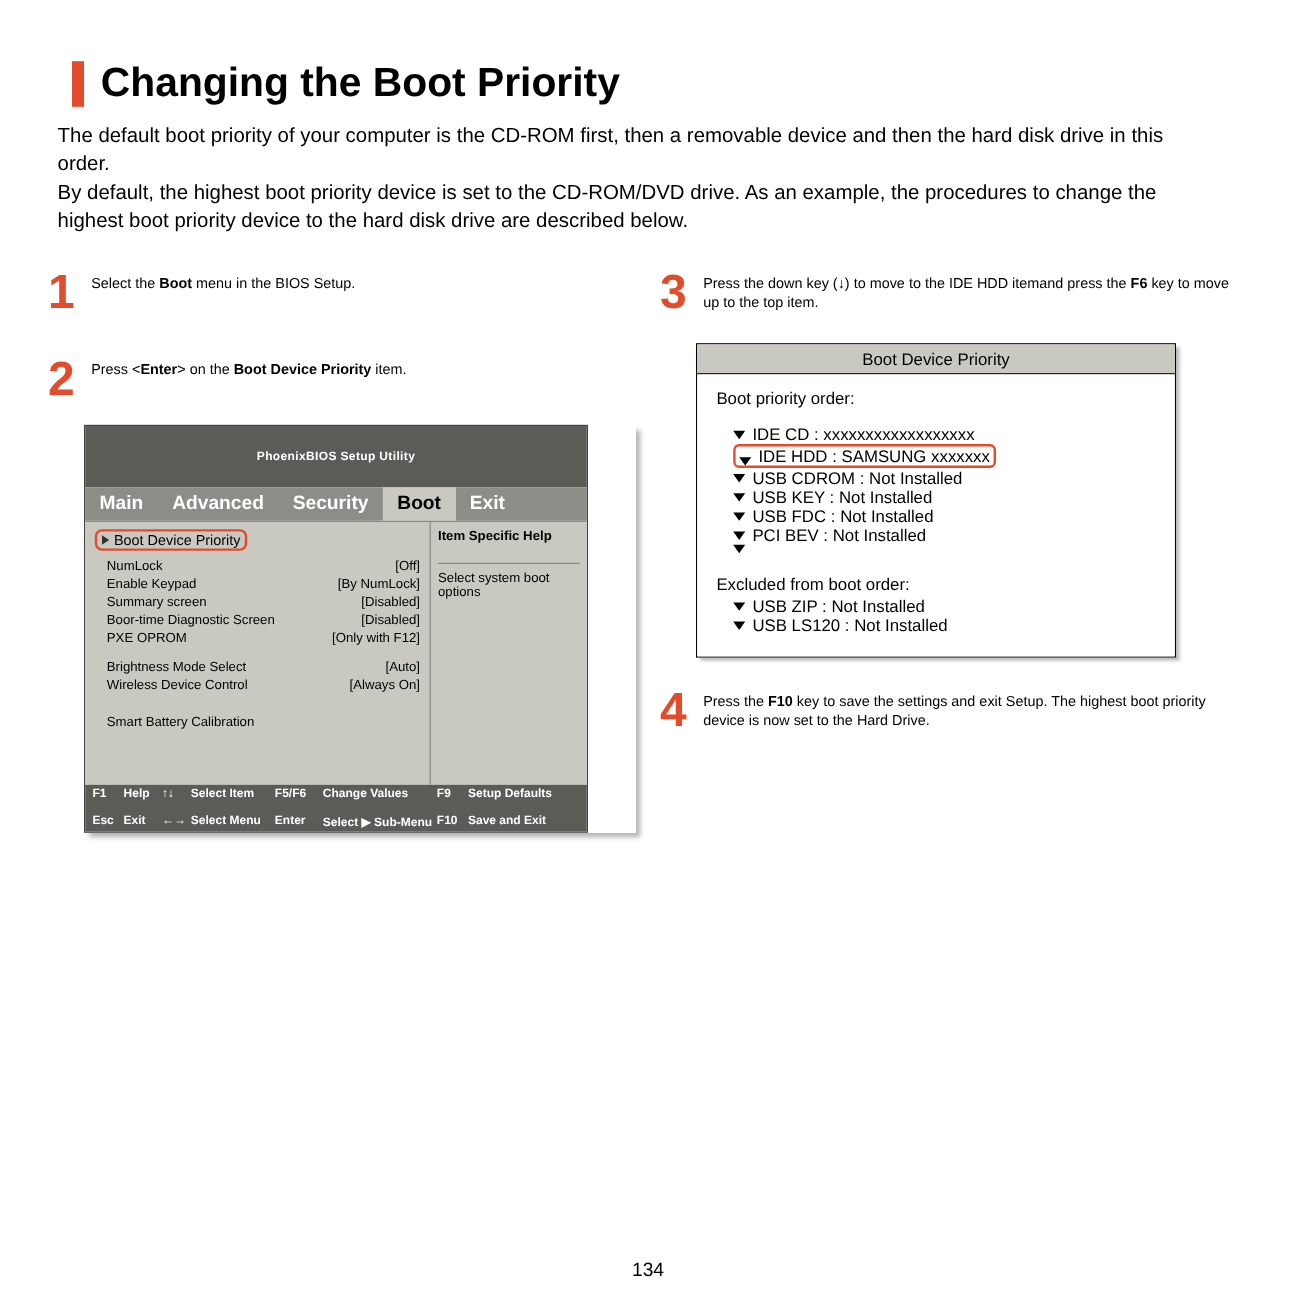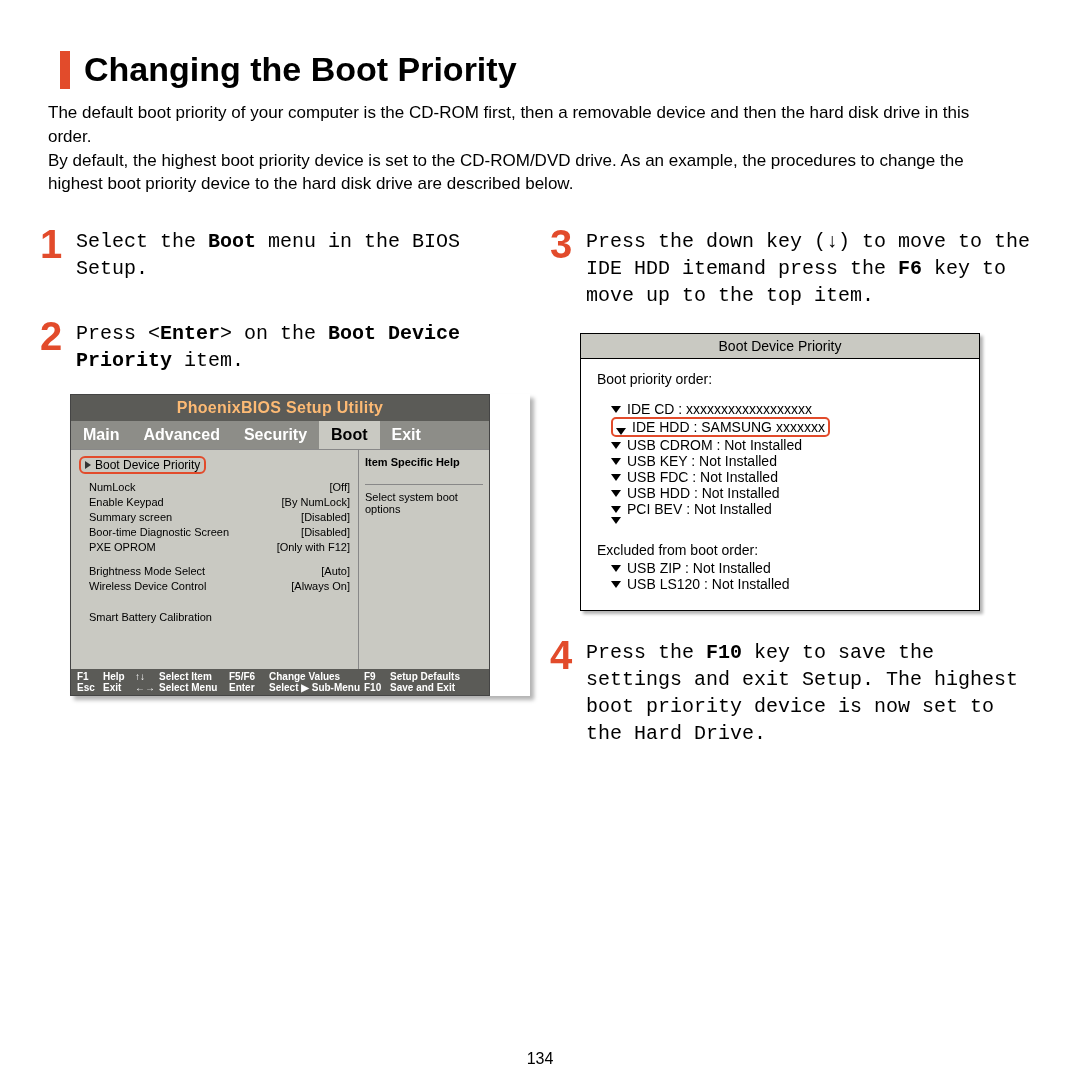--- a/index.html
+++ b/index.html
@@ -21,39 +21,39 @@
   .col { flex: 1; }
   .step { display: flex; align-items: flex-start; margin-bottom: 36px; }
   .step-num {
     font-size: 40px;
     font-weight: bold;
     color: #e24b2b;
     line-height: 0.9;
     margin-right: 8px;
     min-width: 28px;
   }
-  .step-text { font-size: 20px; line-height: 1.35; padding-top: 2px; font-family: Liberation Mono, monospace; }
+  .step-text { font-size: 12px; line-height: 1.35; padding-top: 2px; }
   .bold { font-weight: bold; }
 
   
   .bios-wrap { margin-left: 30px; box-shadow: 4px 4px 4px rgba(0,0,0,0.3); }
   .bios {
     border: 1px solid #444;
     width: 420px;
     font-family: Arial, sans-serif;
     font-size: 12px;
     color: #000;
   }
   .bios-title {
     background: #5b5b57;
-    color: #fdba74;
+    color: #ffffff;
     text-align: center;
     font-weight: bold;
-    font-size: 16px;
-    padding: 4px 0;
+    font-size: 10px;
+    padding: 20px 0;
     font-family: "Arial Narrow", Arial, sans-serif;
     letter-spacing: 0.3px;
   }
   .bios-tabs {
     display: flex;
     background: #8d8d88;
     color: #fff;
     font-weight: bold;
     font-size: 16px;
   }
@@ -95,21 +95,21 @@
     vertical-align: middle;
   }
   .bios-footer {
     background: #5b5b57;
     color: #fff;
     font-size: 10px;
     font-weight: bold;
     padding: 2px 6px;
     display:grid;
     grid-template-columns: 26px 32px 24px 70px 40px 95px 26px auto;
-    row-gap:0;
+    row-gap:12px;
   }
   .bios-footer span{white-space:nowrap;}
 
   
   .bdp-wrap { margin-left: 30px; }
   .bdp {
     border: 1px solid #000;
     width: 400px;
     font-size: 14px;
     box-shadow: 3px 3px 3px rgba(0,0,0,0.3);
@@ -301,26 +301,20 @@
                 </li>
                 <li>
                   <span style="display: inline-flex; align-items: center;">
                     <span class="tri-down"></span>
                     <span>USB FDC : Not Installed</span>
                   </span>
                 </li>
                 <li>
                   <span style="display: inline-flex; align-items: center;">
                     <span class="tri-down"></span>
-                    <span>USB HDD : Not Installed</span>
-                  </span>
-                </li>
-                <li>
-                  <span style="display: inline-flex; align-items: center;">
-                    <span class="tri-down"></span>
                     <span>PCI BEV : Not Installed</span>
                   </span>
                 </li>
                 <li>
                   <span style="display: inline-flex; align-items: center;">
                     <span class="tri-down"></span>
                     <span></span>
                   </span>
                 </li>
               </ul>

